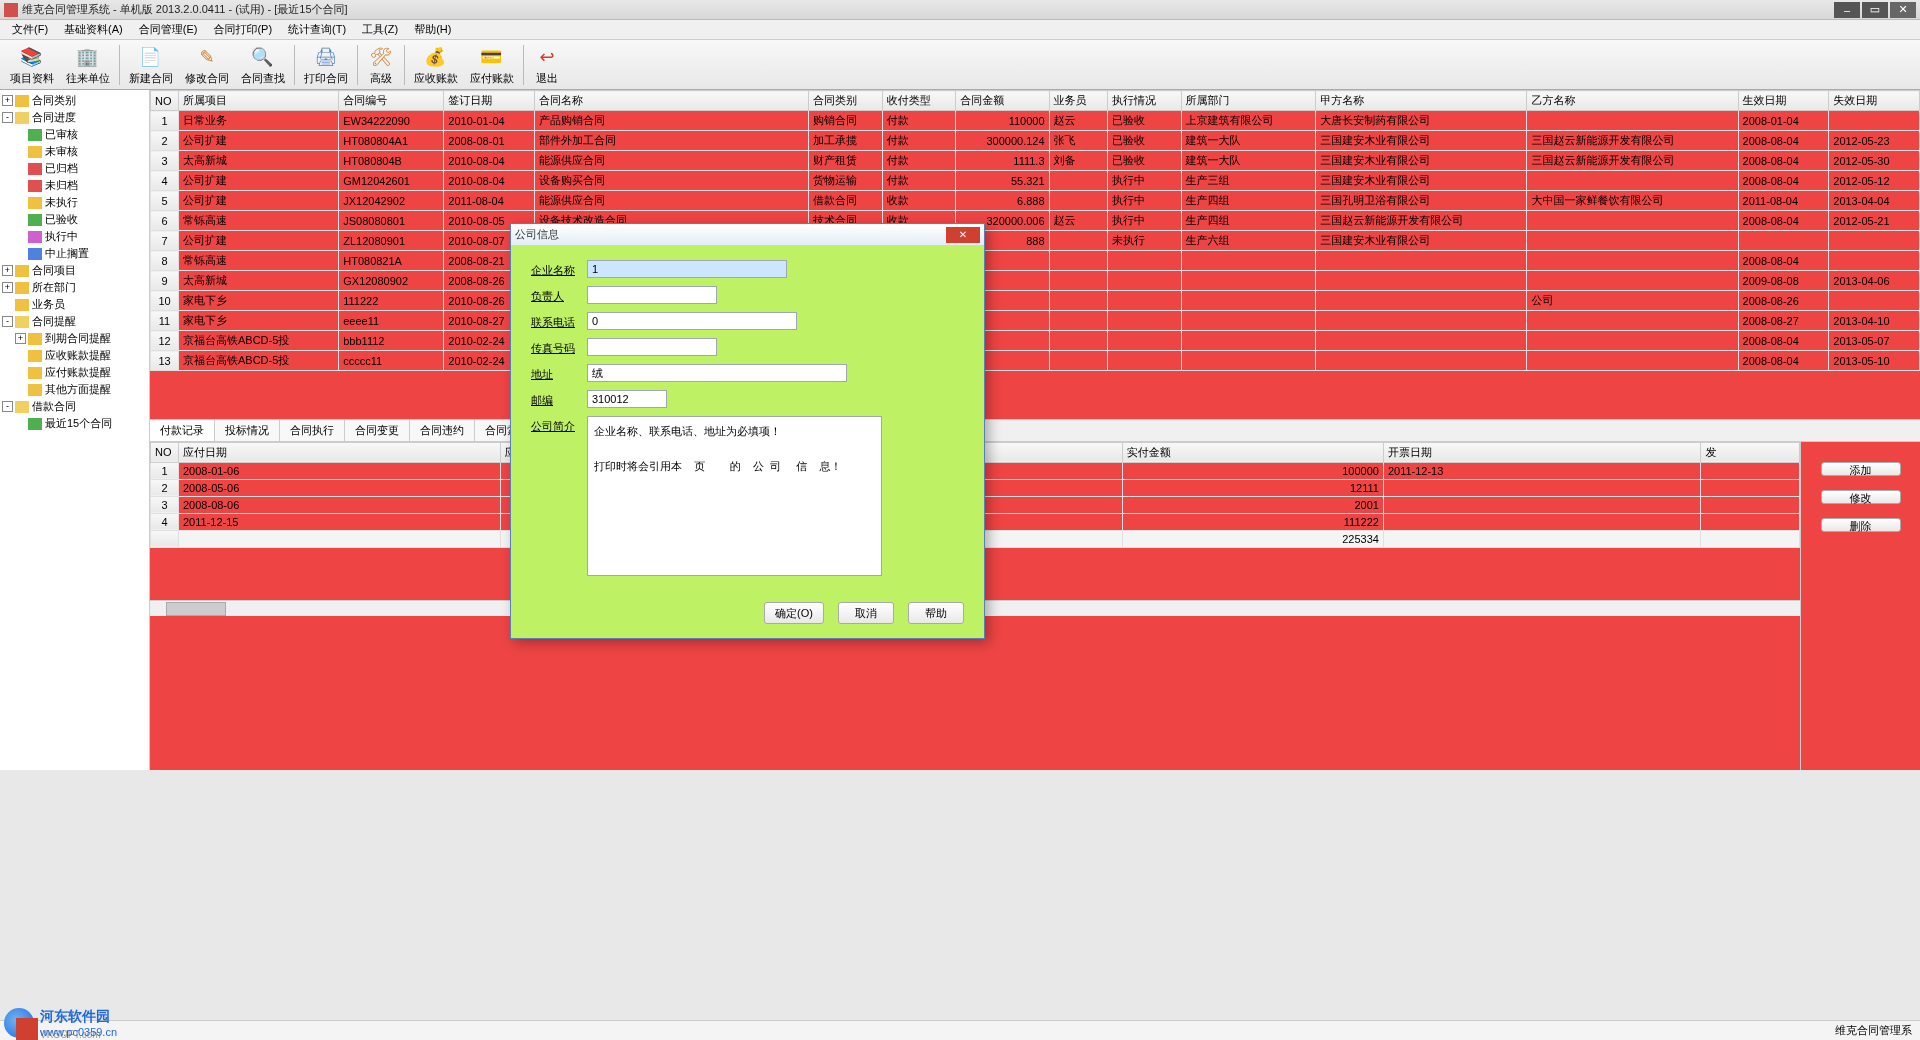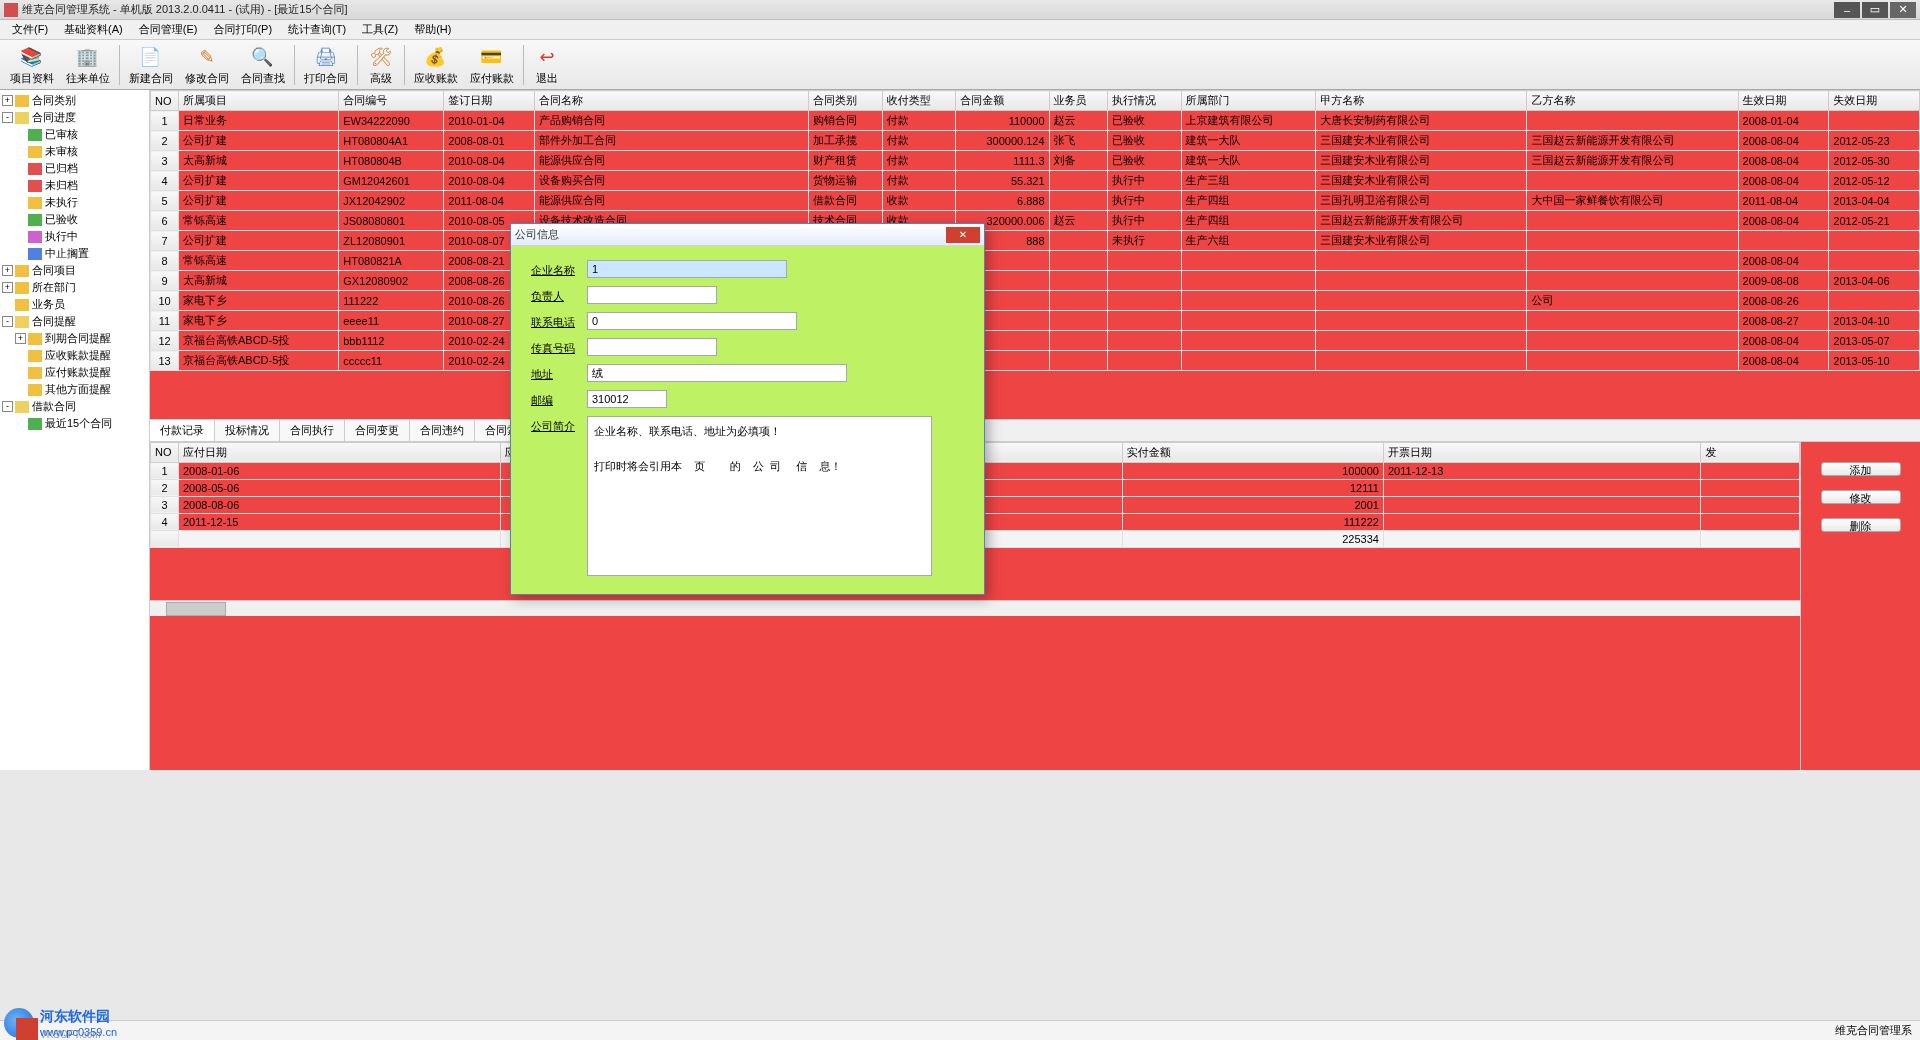--- a/index.html
+++ b/index.html
@@ -71,21 +71,21 @@
 .watermark .wmurl { color: #1e69de; font-size: 11px; display: block; }
 .watermark .wmsq { width: 22px; height: 22px; background: #d04030; position: absolute; left: 12px; bottom: -2px; }
 .dialog { position: absolute; left: 510px; top: 223px; width: 475px; background: #bef264; border: 1px solid #5a7fb8; box-shadow: 4px 4px 12px rgba(0,0,0,0.3); z-index: 101; }
 .dlg-title { height: 22px; background: linear-gradient(#fff, #e4ecf7); border-bottom: 1px solid #c8d4e8; display: flex; align-items: center; padding: 0 4px; }
 .dlg-title .t { flex: 1; color: #333; }
 .dlg-close { width: 34px; height: 16px; background: #d04030; color: #fff; display: flex; align-items: center; justify-content: center; cursor: pointer; font-size: 10px; }
 .dlg-body { padding: 14px 20px 10px 20px; }
 .dlg-row { display: flex; align-items: flex-start; margin-bottom: 8px; }
 .dlg-label { width: 56px; padding-top: 3px; text-decoration: underline; }
 .dlg-input { border: 1px solid #a0a8b8; padding: 2px 4px; background: #fff; font-size: 11px; }
-.dlg-textarea { border: 1px solid #a0a8b8; padding: 6px; background: #fff; width: 345px; height: 160px; resize: none; font-size: 11px; line-height: 1.6; }
+.dlg-textarea { border: 1px solid #a0a8b8; padding: 6px; background: #fff; width: 295px; height: 160px; resize: none; font-size: 11px; line-height: 1.6; }
 .dlg-buttons { display: flex; justify-content: flex-end; gap: 14px; padding: 8px 20px 14px 0; }
 .dlg-btn { min-width: 56px; height: 22px; background: linear-gradient(#fff, #e8e8e8); border: 1px solid #aaa; border-radius: 3px; cursor: pointer; padding: 0 10px; }
 
 .num-r { text-align: right; }
 
 
 .totals td { background: #f4f4f4; }
 </style>
 </head>
 <body>
@@ -650,13 +650,18 @@
       <span class="dlg-label">邮编</span>
       <input class="dlg-input" style="width: 80px;" value="310012">
     </div>
     <div class="dlg-row">
       <span class="dlg-label">公司简介</span>
       <textarea class="dlg-textarea" id="intro-ta" style="">企业名称、联系电话、地址为必填项！
 
 打印时将会引用本    页        的    公  司     信    息！</textarea>
     </div>
   </div>
+  <div class="dlg-buttons">
+    <button class="dlg-btn">确定(O)</button>
+    <button class="dlg-btn">取消</button>
+    <button class="dlg-btn">帮助</button>
+  </div>
 </div>
 
 </body></html>

